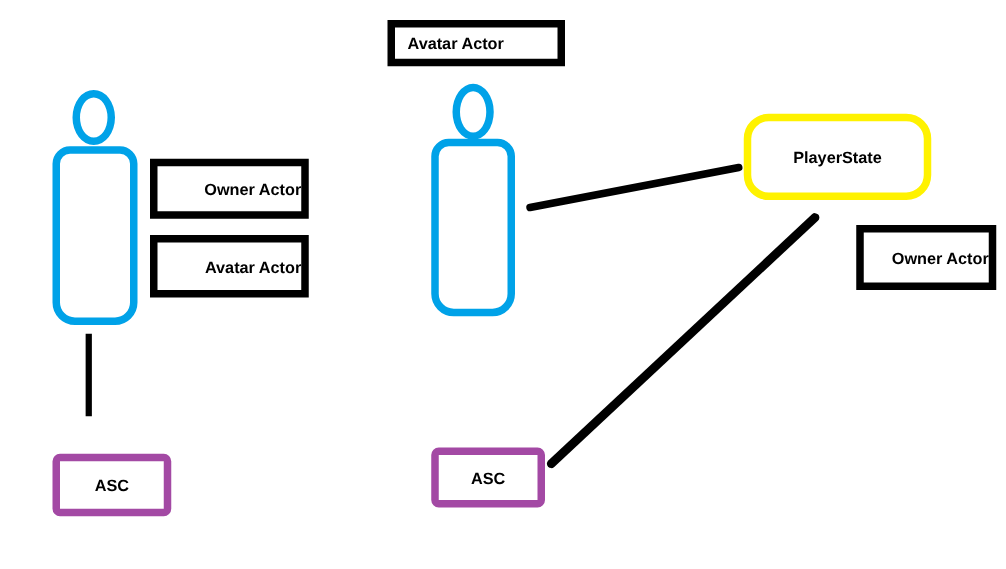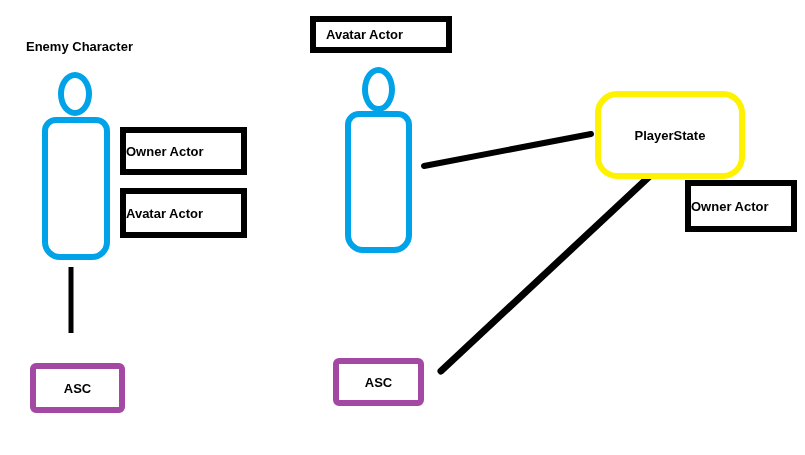--- a/index.html
+++ b/index.html
@@ -19,36 +19,37 @@
     white-space: nowrap;
     color: var(--text, #000000);
   }
   .black-box {
     position: absolute;
     box-sizing: border-box;
     border: 6px solid var(--box-stroke, #000000);
     background: #ffffff;
     display: flex;
     align-items: center;
-    justify-content: flex-start;
+    justify-content: flex-end;
     font-size: 13px;
     font-weight: 600;
   }
   .black-box.left-text { justify-content: flex-start; padding-left: 10px; }
   .asc-box {
     position: absolute;
     box-sizing: border-box;
     border: 6px solid var(--asc-stroke, #a349a4);
     border-radius: 6px;
     background: #ffffff;
     display: flex;
     align-items: center;
     justify-content: center;
     font-size: 13px;
     font-weight: 600;
+    margin-left: 12px;
   }
   .playerstate-box {
     position: absolute;
     box-sizing: border-box;
     border: 6px solid var(--playerstate-stroke, #fff200);
     border-radius: 20px;
     background: #ffffff;
     display: flex;
     align-items: center;
     justify-content: center;
@@ -81,21 +82,20 @@
 <body>
 
 <div class="canvas">
 
   <svg class="connectors" viewBox="0 0 805 455">
     <line x1="71" y1="267" x2="71" y2="333" stroke="#000000" stroke-width="5" stroke-linecap="butt"></line>
     <line x1="424" y1="166" x2="591" y2="134" stroke="#000000" stroke-width="6" stroke-linecap="round"></line>
     <line x1="441" y1="371" x2="652" y2="174" stroke="#000000" stroke-width="7" stroke-linecap="round"></line>
   </svg>
 
-  <div class="section-title" style="left:26px; top:39px;">Enemy Character</div>
 
   <div class="person">
     <div class="head" style="left:58px; top:72px; width:34px; height:44px;"></div>
     <div class="torso" style="left:42px; top:117px; width:68px; height:143px;"></div>
   </div>
 
   <div class="black-box" style="left:120px; top:127px; width:127px; height:48px;">
     <span>Owner Actor</span>
   </div>
 
@@ -110,21 +110,21 @@
   <div class="black-box left-text" style="left:310px; top:16px; width:142px; height:37px;">
     <span>Avatar Actor</span>
   </div>
 
   <div class="person">
     <div class="head" style="left:362px; top:67px; width:33px; height:45px;"></div>
     <div class="torso" style="left:345px; top:111px; width:67px; height:142px;"></div>
   </div>
 
 
-  <div class="playerstate-box" style="left:595px; top:91px; width:150px; height:88px;border-radius:22px;">
+  <div class="playerstate-box" style="left:595px; top:91px; width:150px; height:69px;">
     <span>PlayerState</span>
   </div>
 
   <div class="black-box" style="left:685px; top:180px; width:112px; height:52px;">
     <span>Owner Actor</span>
   </div>
 
   <div class="asc-box" style="left:333px; top:358px; width:91px; height:48px;">
     <span>ASC</span>
   </div>

